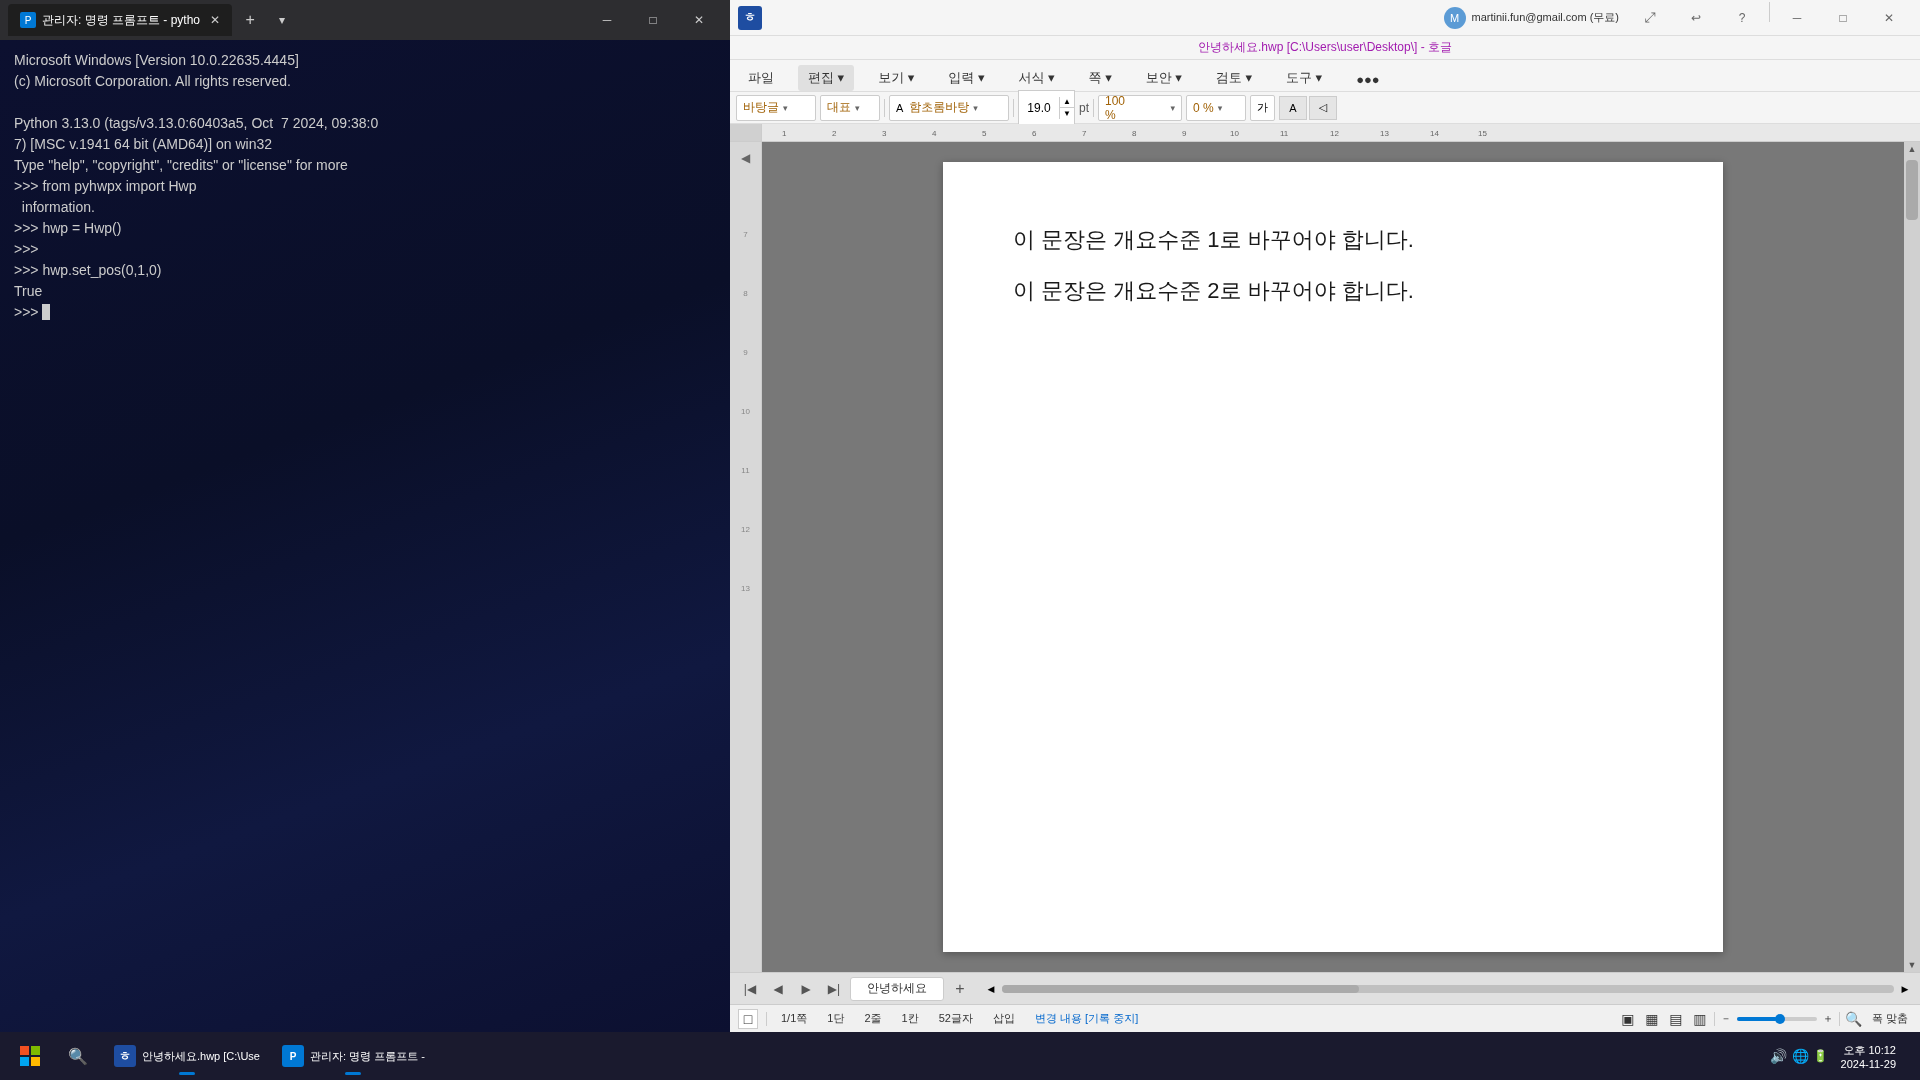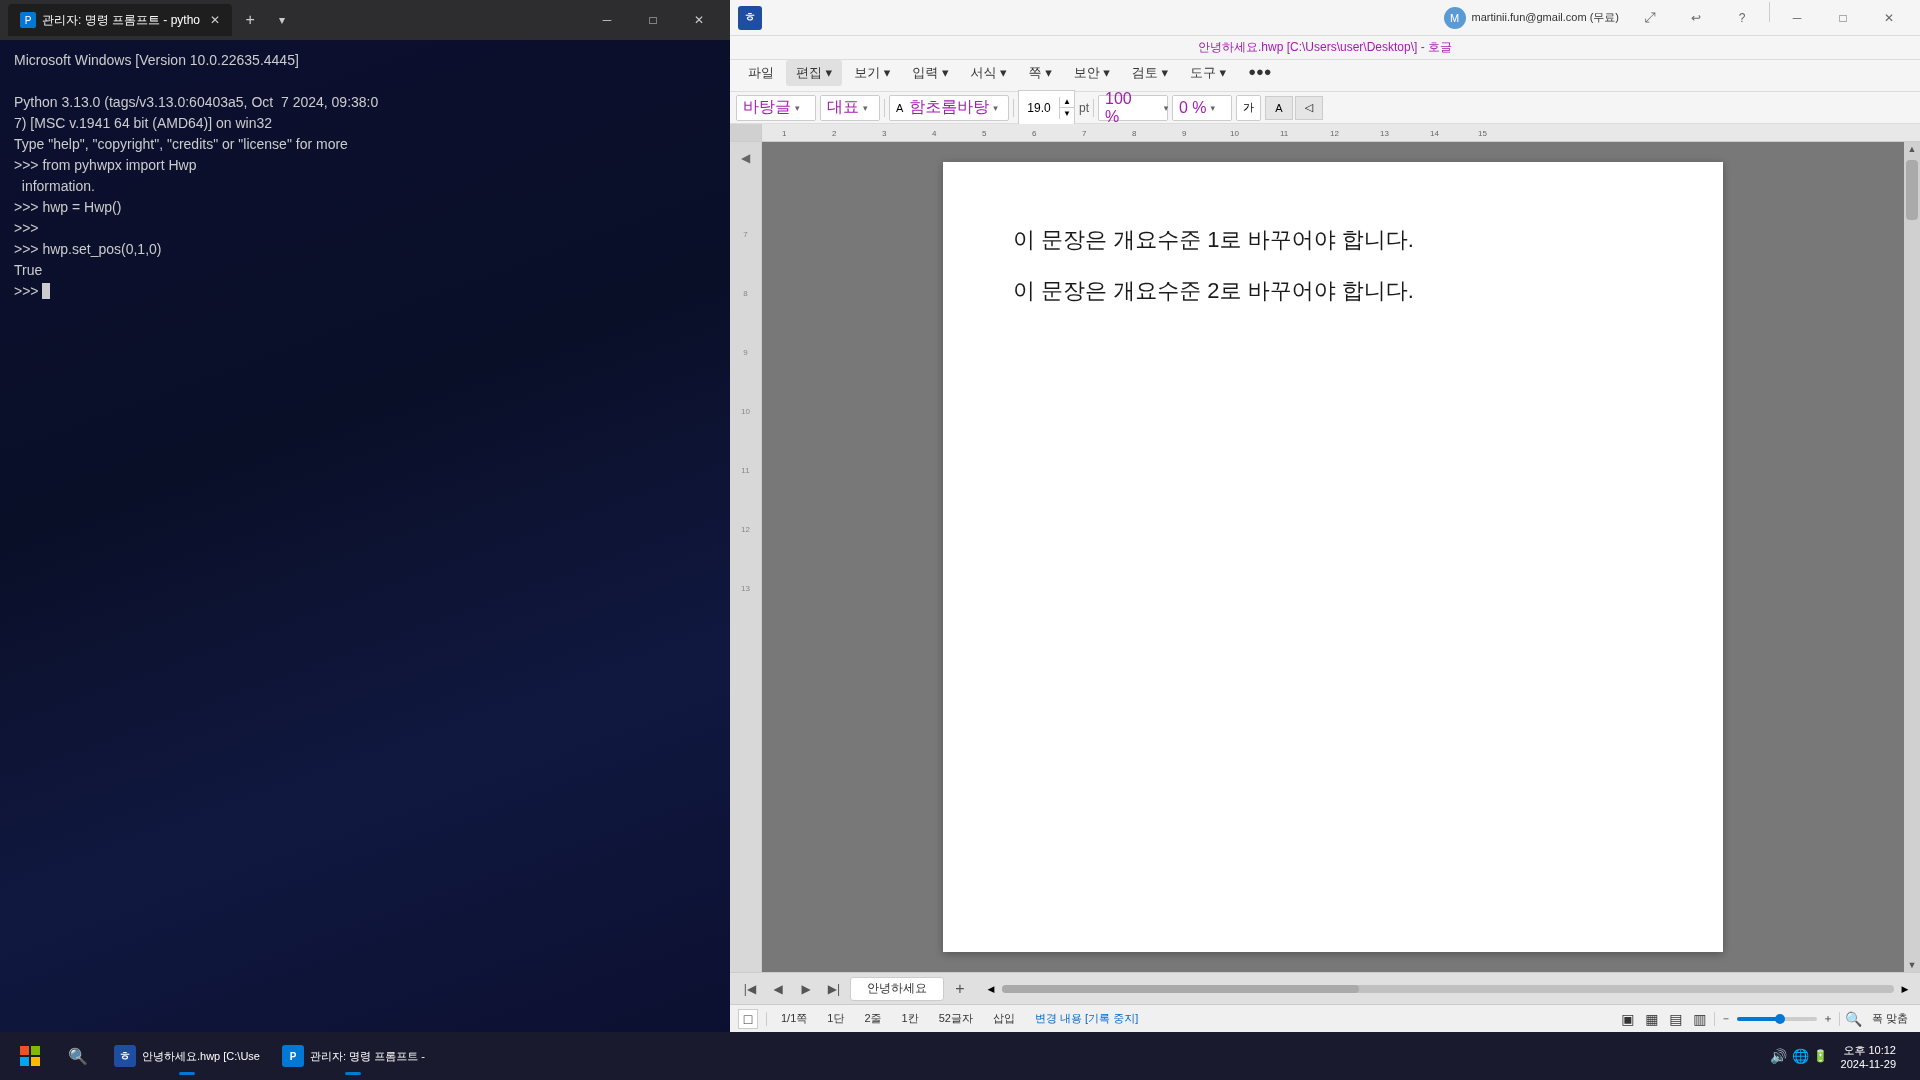--- a/index.html
+++ b/index.html
@@ -41,25 +41,25 @@
     @keyframes blink { 50% { opacity: 0; } }
 
     
     .hwp-window { flex: 1; display: flex; flex-direction: column; background: #f0f0f0; }
     .hwp-titlebar { height: 36px; background: #f5f5f5; display: flex; align-items: center; padding: 0 8px; border-bottom: 1px solid #ddd; }
     .hwp-logo { width: 24px; height: 24px; background: #1e4da1; border-radius: 3px; display: flex; align-items: center; justify-content: center; color: white; font-size: 12px; font-weight: bold; }
     .hwp-win-controls { display: flex; gap: 0; }
     .hwp-win-btn { width: 46px; height: 32px; display: flex; align-items: center; justify-content: center; cursor: pointer; color: #666; font-size: 12px; }
 
     
-    .hwp-menubar { height: 32px; background: #f5f5f5; display: flex; align-items: flex-start; padding: 0 8px; border-bottom: 1px solid #ddd; gap: 2px; }
+    .hwp-menubar { height: 32px; background: #f5f5f5; display: flex; align-items: flex-end; padding: 0 8px; border-bottom: 1px solid #ddd; gap: 14px; }
     .hwp-menu-item { padding: 4px 10px; font-size: 13px; color: #333; cursor: pointer; border-radius: 3px; }
     .hwp-menu-item.active { background: #e0e0e0; }
     .hwp-tb-select { height: 26px; padding: 0 6px; border: 1px solid #ccc; background: white; font-size: 12px; cursor: pointer; display: flex; align-items: center; gap: 4px; border-radius: 2px; }
-    .hwp-tb-select-label { font-size: 16px; color: #a21caf; }
+    .hwp-tb-select-label { font-size: 12px; color: #a16207; }
     .hwp-tb-select-arrow { font-size: 9px; color: #666; }
     .hwp-tb-btn { height: 26px; padding: 0 6px; border: 1px solid #ccc; background: white; font-size: 11px; cursor: pointer; display: flex; align-items: center; gap: 2px; border-radius: 2px; }
 
     
     .hwp-doc-area { flex: 1; display: flex; overflow: hidden; }
     .hwp-sidebar-left { width: 32px; background: #d8d8d8; border-right: 1px solid #ccc; flex-shrink: 0; display: flex; flex-direction: column; align-items: center; padding-top: 4px; }
     .hwp-sidebar-btn { width: 24px; height: 24px; display: flex; align-items: center; justify-content: center; cursor: pointer; font-size: 12px; color: #666; }
     .hwp-content-area { flex: 1; background: #787878; overflow: auto; display: flex; justify-content: center; padding: 20px; }
     .hwp-page { width: 780px; min-height: 560px; background: white; box-shadow: 0 2px 8px rgba(0,0,0,0.3); padding: 60px 70px; }
     .hwp-heading1 { font-size: 32px; font-weight: normal; color: #1a1a1a; margin-bottom: 24px; font-family: 'Malgun Gothic', 'Nanum Gothic', sans-serif; }
@@ -103,20 +103,21 @@
         <div class="terminal-tab-dropdown">▾</div>
         <div class="win-controls">
           <div class="win-btn">─</div>
           <div class="win-btn">□</div>
           <div class="win-btn close">✕</div>
         </div>
       </div>
 
       <div style="flex:1;background:linear-gradient(160deg,#0c1030 0%,#0a0f28 40%,#101840 70%,#0c1030 100%);padding:10px 14px;font-family:Liberation Sans, sans-serif;font-size:14px;color:#cccccc;line-height:1.5;overflow:hidden;">
         <div class="terminal-line">Microsoft Windows [Version 10.0.22635.4445]</div>
+        <div class="terminal-line">(c) Microsoft Corporation. All rights reserved.</div>
         <div class="terminal-line">&nbsp;</div>
         <div class="terminal-line">Python 3.13.0 (tags/v3.13.0:60403a5, Oct  7 2024, 09:38:0</div>
         <div class="terminal-line">7) [MSC v.1941 64 bit (AMD64)] on win32</div>
         <div class="terminal-line">Type "help", "copyright", "credits" or "license" for more</div>
         <div class="terminal-line">&gt;&gt;&gt; from pyhwpx import Hwp</div>
         <div class="terminal-line">  information.</div>
         <div class="terminal-line">&gt;&gt;&gt; hwp = Hwp()</div>
         <div class="terminal-line">&gt;&gt;&gt; </div>
         <div class="terminal-line">&gt;&gt;&gt; hwp.set_pos(0,1,0)</div>
         <div class="terminal-line">True</div>
@@ -184,21 +185,21 @@
         <div style="display:flex;align-items:center;border:1px solid #ccc;background:white;height:36px;">
           <input type="text" value="19.0" style="width: 40px; border: none; text-align: center; font-size: 12px; outline: none;">
           <div style="display:flex;flex-direction:column;border-left:1px solid #ccc;">
             <div style="width:14px;height:11px;display:flex;align-items:center;justify-content:center;cursor:pointer;font-size:8px;border-bottom:1px solid #ccc;">▲</div>
             <div style="width:14px;height:11px;display:flex;align-items:center;justify-content:center;cursor:pointer;font-size:8px;">▼</div>
           </div>
         </div>
         <span style="font-size:12px;color:#555;">pt</span>
         <div style="width:1px;height:18px;background:#ccc;"></div>
 
-        <div class="hwp-tb-select" style="width:70px;gap:32px;">
+        <div class="hwp-tb-select" style="width:84px;gap:32px;">
           <span class="hwp-tb-select-label">100 %</span>
           <span class="hwp-tb-select-arrow">▾</span>
         </div>
 
         <div class="hwp-tb-select" style="width:60px;">
           <span class="hwp-tb-select-label">0 %</span>
           <span class="hwp-tb-select-arrow">▾</span>
         </div>
 
         <div class="hwp-tb-btn">

